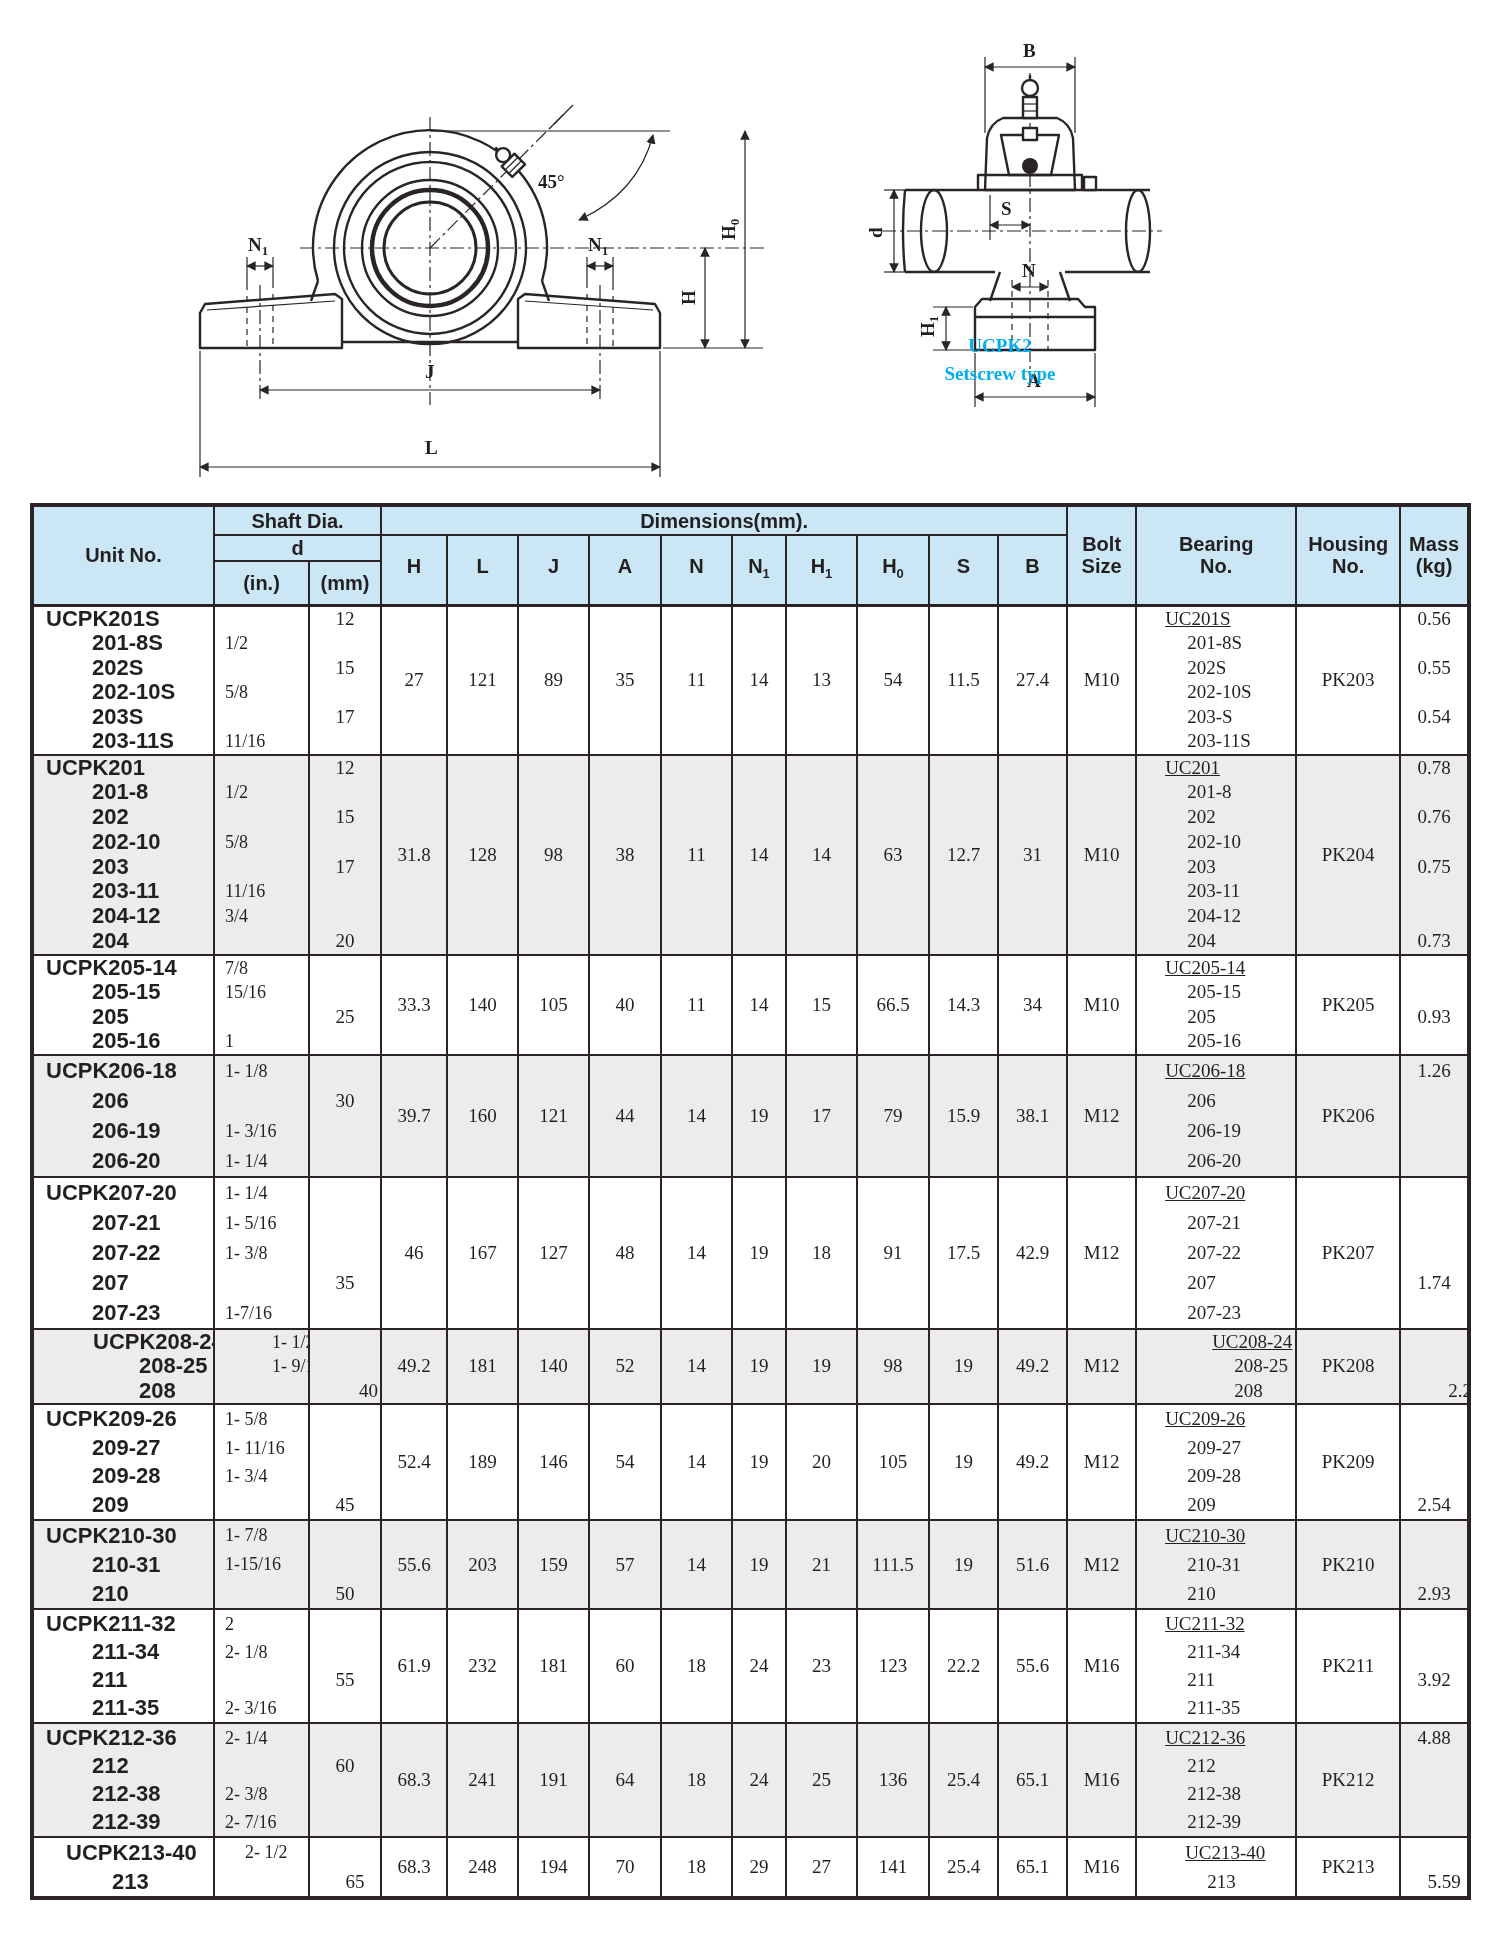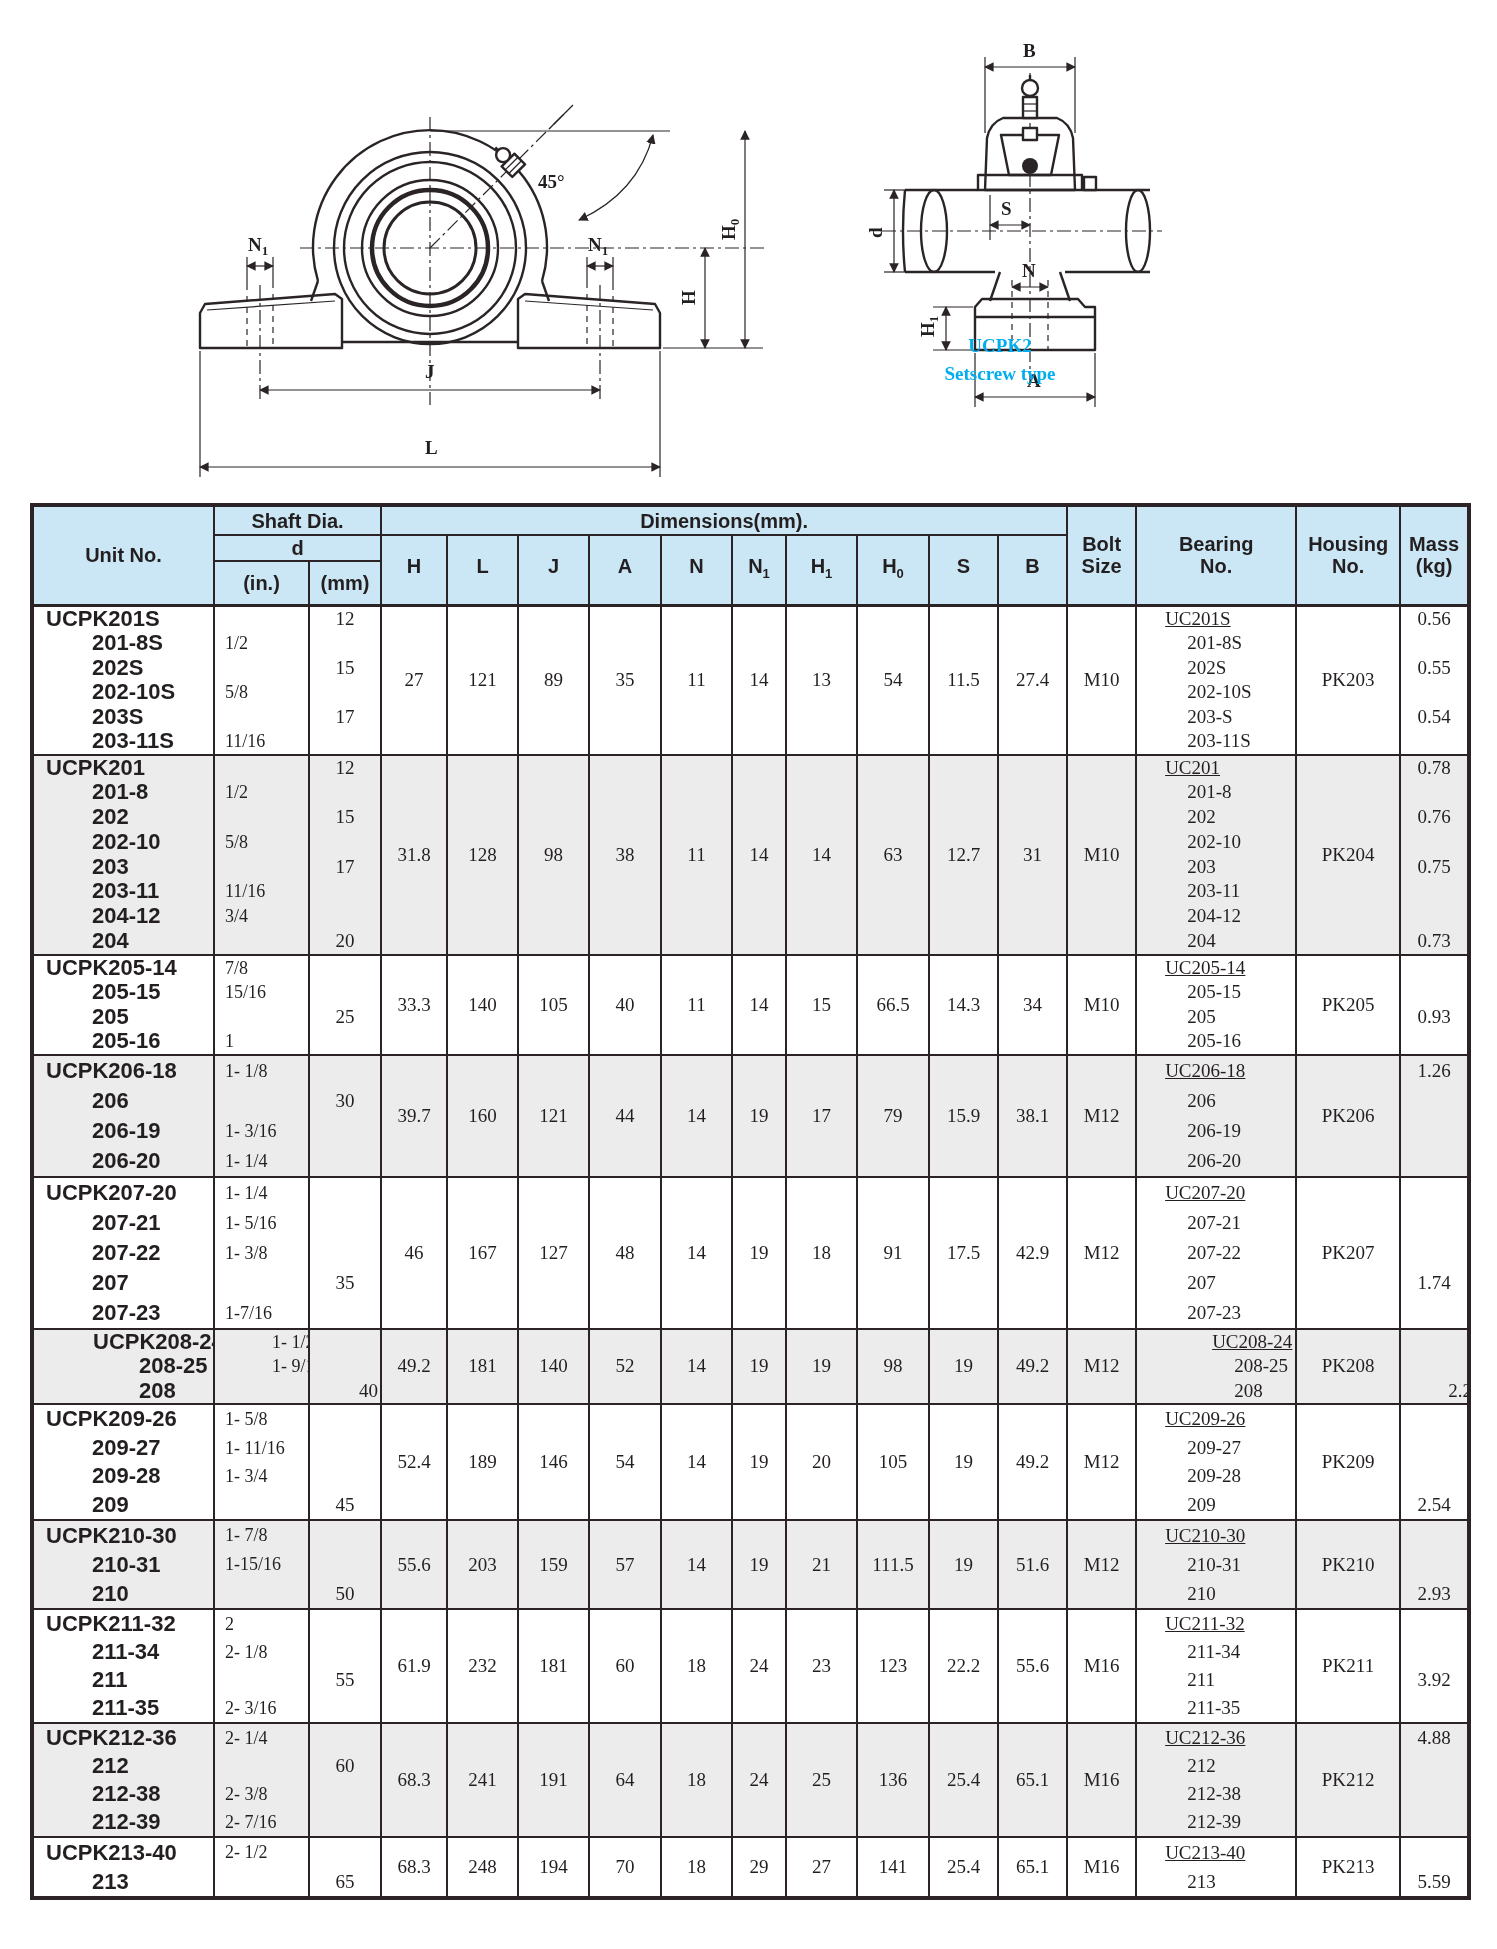--- a/index.html
+++ b/index.html
@@ -47,21 +47,21 @@
   .row-0 .ln{height:24.5px;line-height:24.5px;}
   .row-1 .ln{height:24.75px;line-height:24.75px;}
   .row-2 .ln{height:24.5px;line-height:24.5px;}
   .row-3 .ln{height:30px;line-height:30px;}
   .row-4 .ln{height:30px;line-height:30px;}
   .row-5 .ln{height:24.5px;line-height:24.5px;margin-left:47px;}
   .row-6 .ln{height:28.5px;line-height:28.5px;}
   .row-7 .ln{height:29px;line-height:29px;}
   .row-8 .ln{height:28px;line-height:28px;}
   .row-9 .ln{height:28px;line-height:28px;}
-  .row-10 .ln{height:29px;line-height:29px;}
+  .row-10 .ln{height:29px;line-height:29px;margin-left:20px;}
 </style>
 </head>
 <body>
 
 <svg class="abs" style="left:95px;top:55px" width="680" height="460" viewBox="0 0 680 460">
   <defs>
     <marker id="arL" viewBox="0 0 10 10" refX="9" refY="5" markerWidth="8" markerHeight="8" orient="auto-start-reverse">
       <path d="M0,0L10,5L0,10z" fill="#2b2426"></path>
     </marker>
   </defs>

